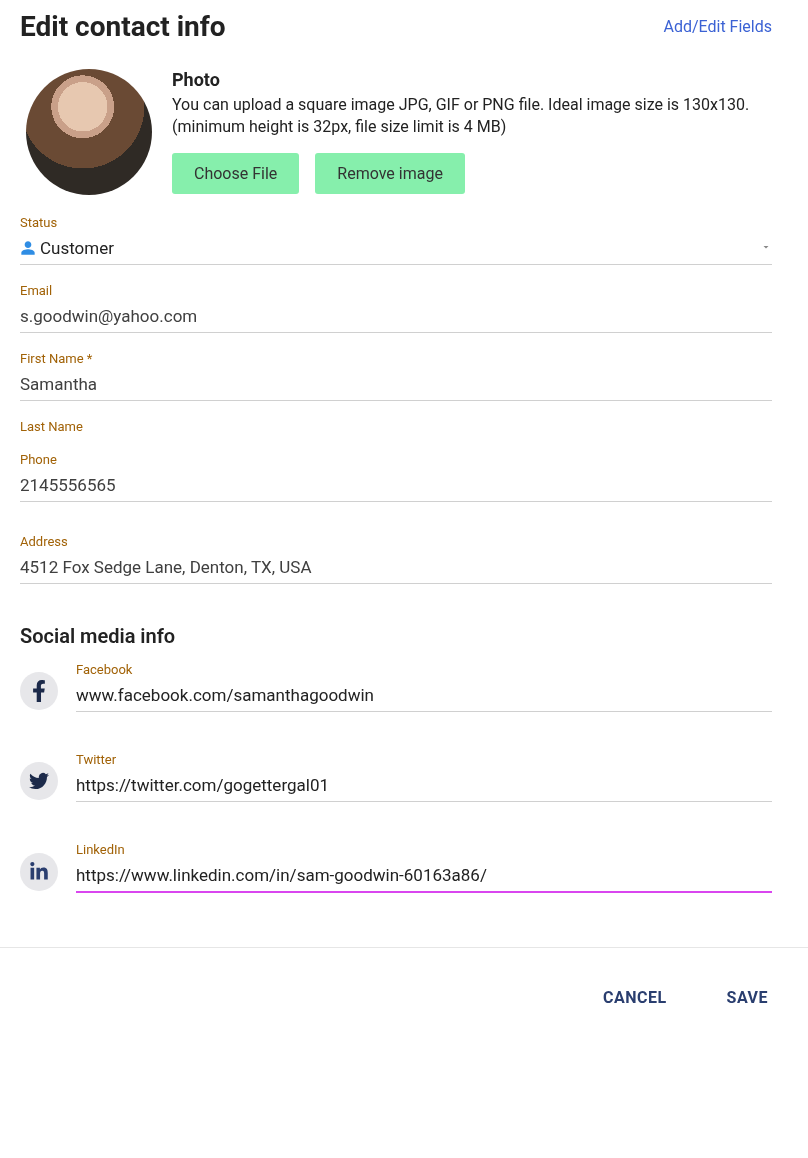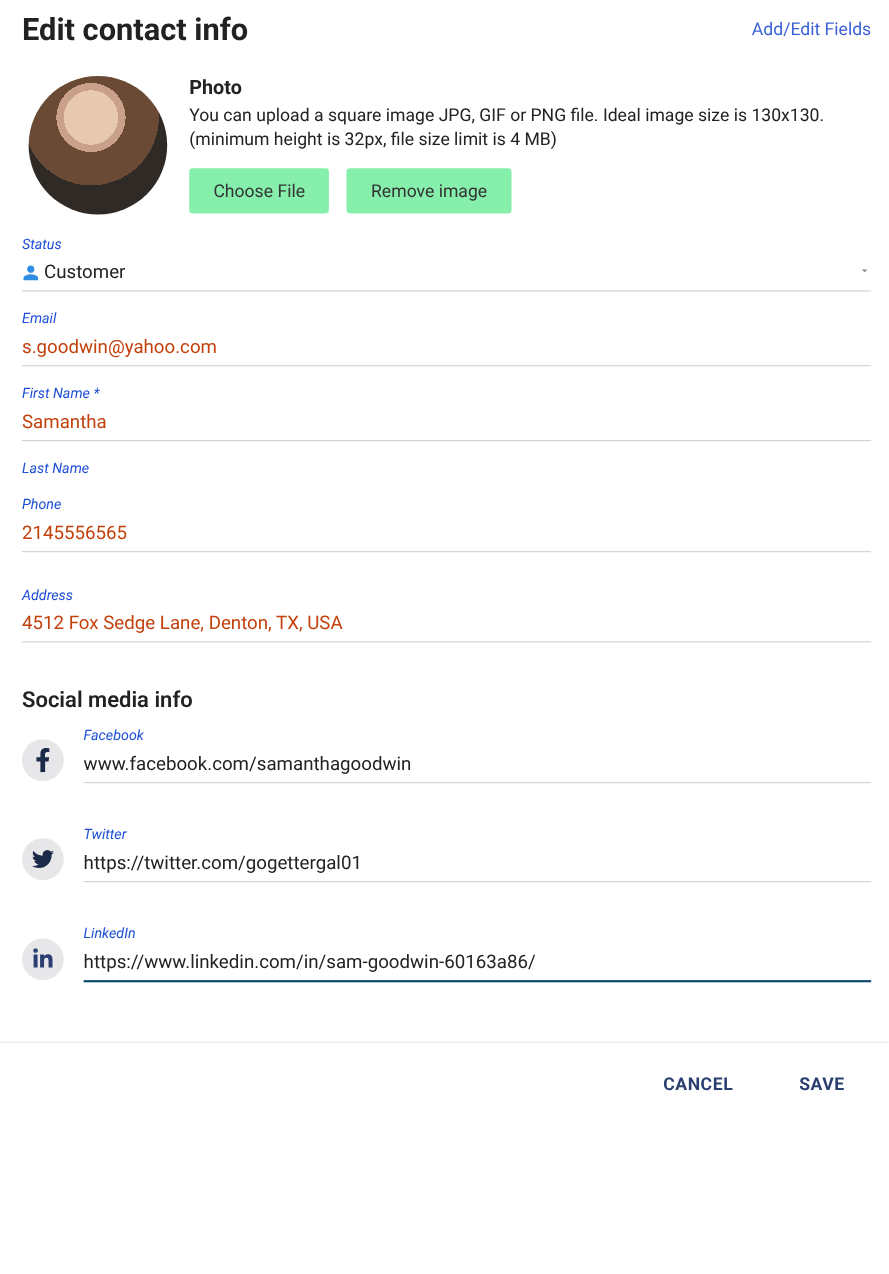--- a/index.html
+++ b/index.html
@@ -1,47 +1,47 @@
 <!DOCTYPE html>
 <html><head>
   <meta charset="utf-8">
   <style>
     * { box-sizing: border-box; margin: 0; padding: 0; }
     html, body { width: 808px; min-height: 1158px; font-family: -apple-system, BlinkMacSystemFont, "Segoe UI", Roboto, Helvetica, Arial, sans-serif; background: #fff; color: #222; }
-    .wrap { padding: 6px 16px 0 20px; }
+    .wrap { padding: 6px 36px 0 20px; }
     .header { display: flex; justify-content: space-between; align-items: center; margin-top: 4px; }
     .title { font-size: 28px; font-weight: 700; color: #222; }
     .edit-fields { color: #3b62d4; font-size: 16px; cursor: pointer; }
     .photo-row { display: flex; margin-top: 26px; }
     .avatar { width: 126px; height: 126px; border-radius: 50%; background: radial-gradient(circle at 45% 30%, #e7c8b0 0 22%, #c9a089 22% 28%, #6a4a34 28% 55%, #2f2a25 55% 100%); flex-shrink: 0; margin-left: 6px; }
     .photo-info { margin-left: 20px; }
     .photo-h { font-size: 18px; font-weight: 700; }
     .photo-desc { font-size: 16px; color: #222; margin-top: 4px; line-height: 1.4; }
     .photo-btns { margin-top: 14px; display: flex; gap: 16px; }
     button.soft { background: #86efac; border: none; border-radius: 3px; padding: 11px 22px; font-size: 16px; color: #333; cursor: pointer; font-family: inherit; }
     .form { margin-top: 20px; }
     .field { margin-top: 18px; }
-    .flabel { font-size: 13px; color: #1d4ed8; font-style: italic; }
+    .flabel { font-size: 13px; color: #a16207; }
     .fval { display: flex; align-items: center; justify-content: space-between; border-bottom: 1px solid #d0d0d0; padding: 6px 0 6px 0; margin-top: 2px; }
-    .fval input { border: none; outline: none; font-size: 17px; font-family: inherit; width: 100%; color: #c2410c; background: transparent; }
+    .fval input { border: none; outline: none; font-size: 17px; font-family: inherit; width: 100%; color: #404040; background: transparent; }
     .status-left { display: flex; align-items: center; gap: 4px; }
     .person-icon svg { display: block; }
     .chev { color: #888; font-size: 14px; }
     .addr-field { margin-top: 32px; }
     .section-h { font-size: 20px; font-weight: 600; margin-top: 40px; }
     .social-row { display: flex; align-items: flex-end; margin-top: 14px; gap: 18px; }
     .sicon { width: 38px; height: 38px; border-radius: 50%; background: #e7e7ea; display: flex; align-items: center; justify-content: center; flex-shrink: 0; margin-bottom: 2px; }
     .sicon svg { display: block; }
     .social-field { flex: 1; }
     .social-field .flabel { font-size: 13px; }
     .social-field .sval { border-bottom: 1px solid #d0d0d0; padding: 6px 0; margin-top: 2px; }
-    .social-field.active .sval { border-bottom: 2px solid #0c4a6e; }
+    .social-field.active .sval { border-bottom: 2px solid #d946ef; }
     .social-field .sval input { border: none; outline: none; font-size: 17px; font-family: inherit; width: 100%; color: #222; background: transparent; }
     .social-block + .social-block { margin-top: 40px; }
-    .footer { border-top: 1px solid #e6e6e6; margin-top: 54px; padding: 28px 40px 0 0; display: flex; justify-content: flex-end; gap: 60px; }
+    .footer { border-top: 1px solid #e6e6e6; margin-top: 54px; padding: 40px 40px 0 0; display: flex; justify-content: flex-end; gap: 60px; }
     .fbtn { background: none; border: none; font-weight: 700; font-size: 16px; color: #2a3e6f; letter-spacing: 0.5px; cursor: pointer; font-family: inherit; }
   </style>
 </head>
 <body>
 
 <div class="wrap">
   <div class="header">
     <div class="title">Edit contact info</div>
     <div class="edit-fields">Add/Edit Fields</div>
   </div>

